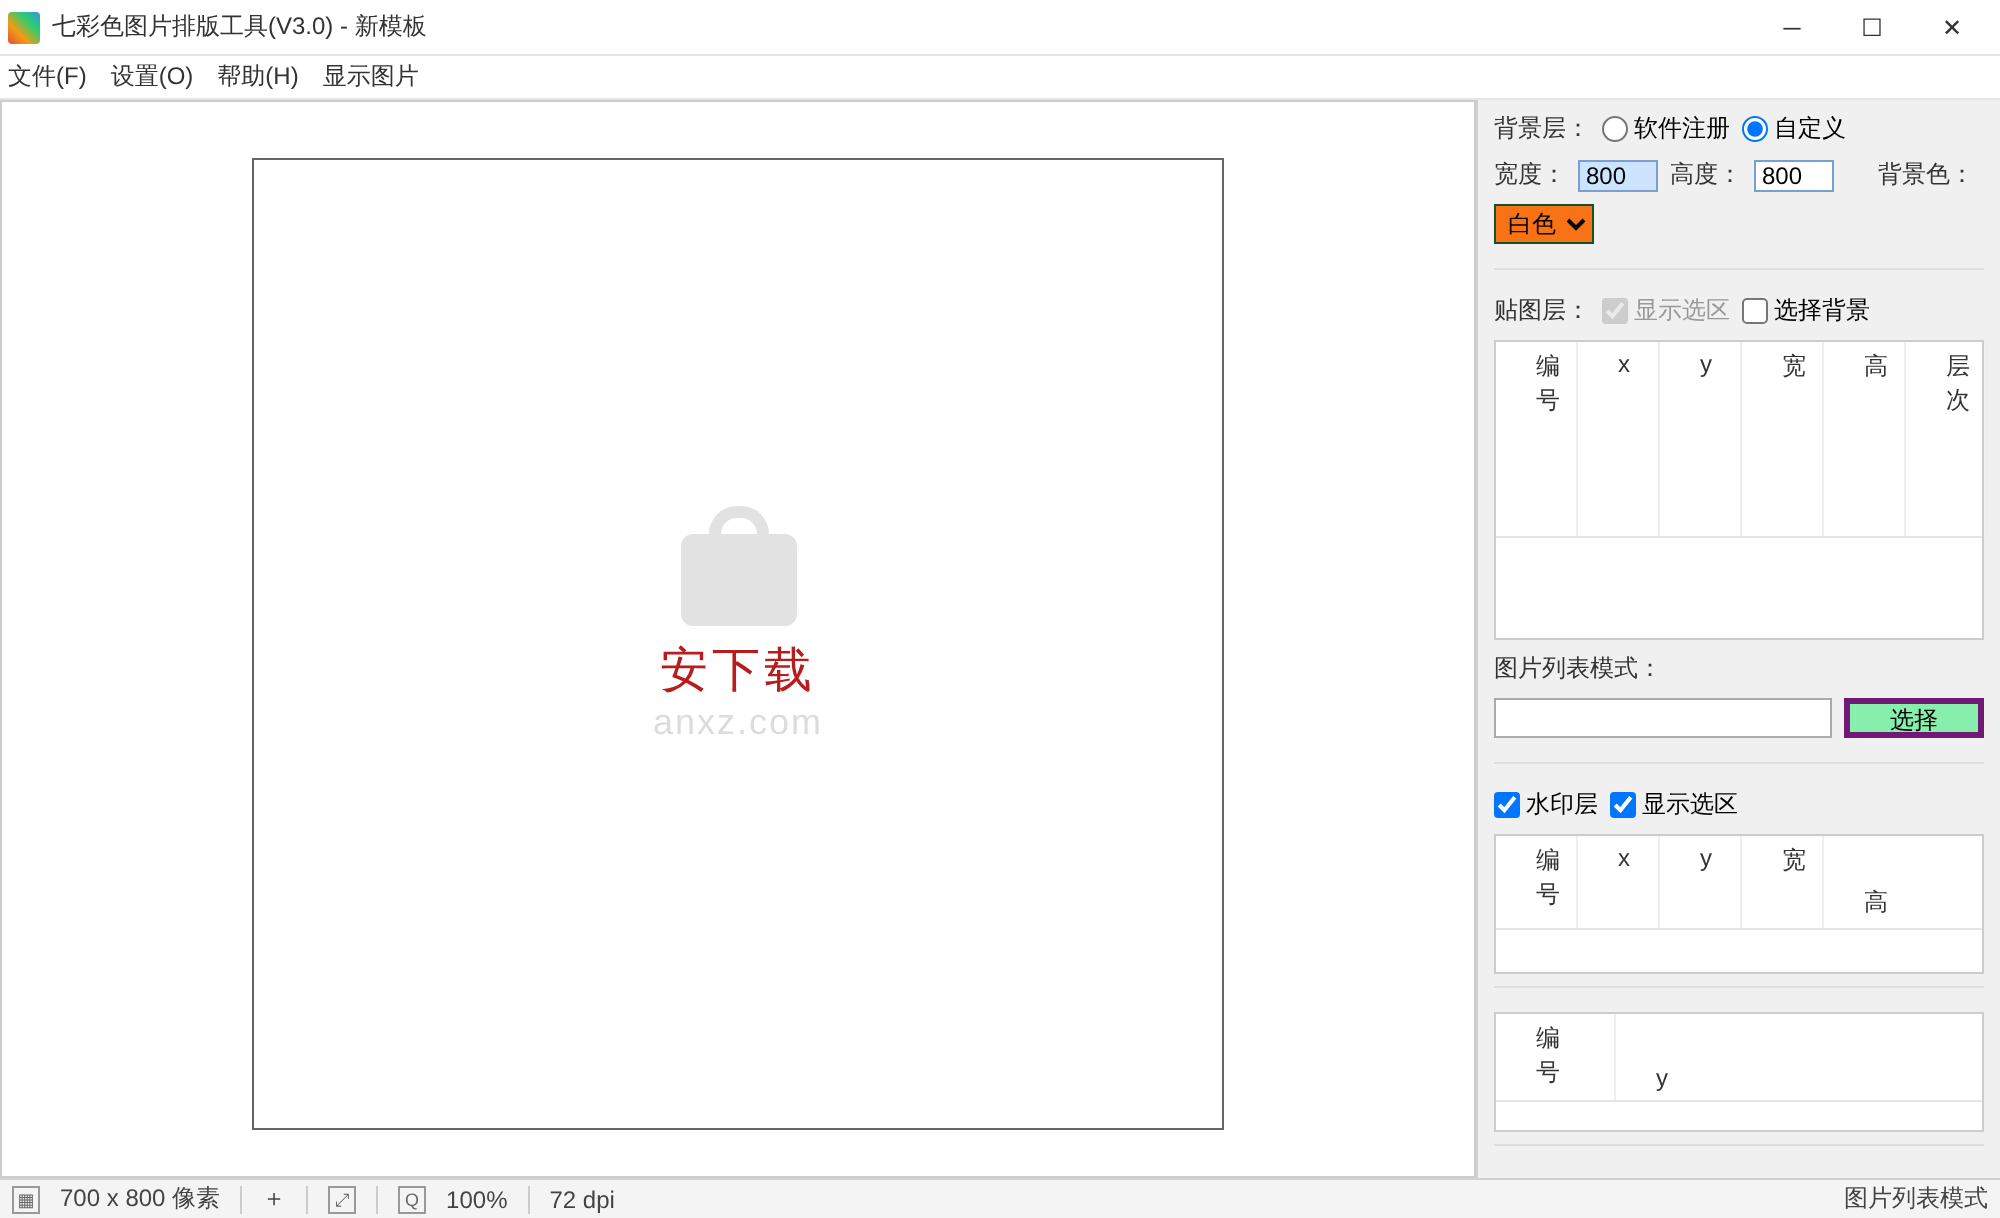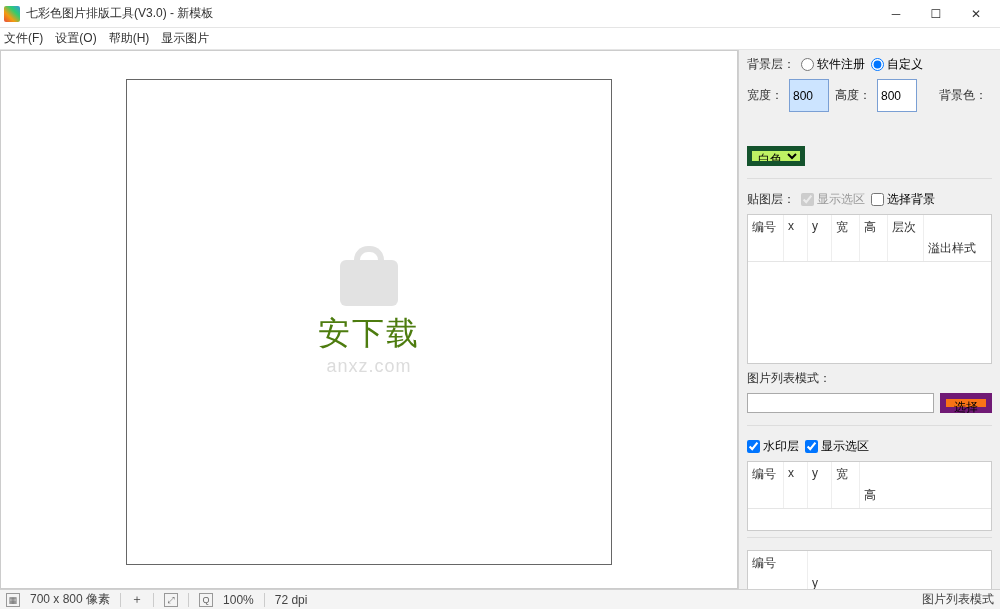--- a/index.html
+++ b/index.html
@@ -11,39 +11,39 @@
 .titlebar .win-btns div { width: 40px; height: 24px; display: flex; align-items: center; justify-content: center; color: #333; cursor: pointer; }
 .menubar { height: 22px; display: flex; align-items: center; padding: 0 4px; gap: 12px; color: #333; border-bottom: 1px solid #e5e5e5; }
 .menubar span { cursor: pointer; }
 .main { flex: 1; display: flex; overflow: hidden; }
 .canvas-area { flex: 1; background: #fff; position: relative; display: flex; align-items: flex-start; justify-content: center; padding-top: 28px; border: 1px solid #ccc; margin: 0; }
 .canvas-area .canvas { width: 486px; height: 486px; background: #fff; border: 1px solid #666; position: relative; }
 .watermark { position: absolute; top: 50%; left: 50%; transform: translate(-50%,-58%); text-align: center; color: #d8d8d8; pointer-events: none; }
 .watermark .bag { width: 70px; height: 60px; margin: 0 auto 6px; position: relative; }
 .watermark .bag::before { content:""; position:absolute; bottom:0; left:6px; right:6px; top:14px; background:#e2e2e2; border-radius:6px; }
 .watermark .bag::after { content:""; position:absolute; top:0; left:20px; right:20px; height:22px; border:6px solid #e2e2e2; border-bottom:none; border-radius:14px 14px 0 0; }
-.watermark .txt1 { font-size: 32px; color: #4d7c0f; letter-spacing: 2px; }
+.watermark .txt1 { font-size: 24px; color: #b91c1c; letter-spacing: 2px; }
 .watermark .txt2 { font-size: 18px; color: #dcdcdc; letter-spacing: 1px; }
 .sidepanel { width: 262px; background: #f0f0f0; border-left: 1px solid #d0d0d0; padding: 6px 8px; overflow-y: auto; display: flex; flex-direction: column; gap: 12px; }
 .section { border-bottom: 1px solid #ddd; padding-bottom: 6px; }
 .row { display: flex; align-items: center; gap: 6px; margin-bottom: 6px; flex-wrap: wrap; }
 .label { color: #333; }
-input[type=text].num { width: 40px; height: 33px; border: 1px solid #7a9fd4; text-align: left; padding: 0 3px; background: #fff; }
+input[type=text].num { width: 40px; height: 16px; border: 1px solid #7a9fd4; text-align: left; padding: 0 3px; background: #fff; }
 input[type=text].num.active { background: #cce4ff; }
 input[type=text].path { flex: 1; height: 20px; border: 1px solid #aaa; background: #fff; padding: 0 3px; }
-select { height: 20px; border: 5px solid #14532d; background: #bef264; padding: 0 2px; margin-top: 28px; }
-button.small { height: 20px; padding: 0 8px; border: 6px solid #701a75; background: #f97316; cursor: pointer; }
+select { height: 20px; border: 1px solid #14532d; background: #f97316; padding: 0 2px; }
+button.small { height: 20px; padding: 0 20px; border: 3px solid #701a75; background: #86efac; cursor: pointer; }
 .radio, .checkbox { display: inline-flex; align-items: center; gap: 3px; cursor: pointer; }
 .radio input, .checkbox input { margin: 0; }
 .table { background: #fff; border: 1px solid #ccc; min-height: 60px; }
 .table.t1 { height: 150px; }
 .table.t2 { height: 70px; }
 .table.t3 { height: 55px; }
 .thead { display: flex; border-bottom: 1px solid #e5e5e5; }
-.thead div { padding: 4px 4px; color: #333; border-right: 1px solid #eee; }
+.thead div { padding: 4px 20px; color: #333; border-right: 1px solid #eee; }
 .thead div:last-child { border-right: none; flex: 1; margin-top: 21px; }
 .statusbar { height: 20px; border-top: 1px solid #d0d0d0; background: #f4f4f4; display: flex; align-items: center; padding: 0 6px; gap: 10px; color: #444; font-size: 11px; }
 .statusbar .sep { width:1px; height:14px; background:#ccc; }
 .statusbar .grow { flex:1; }
 .statusbar .ico { width:14px; height:14px; display:inline-block; border:1px solid #999; font-size:9px; text-align:center; line-height:12px; color:#666; }
 </style>
 </head>
 <body>
 
 <div class="titlebar">

